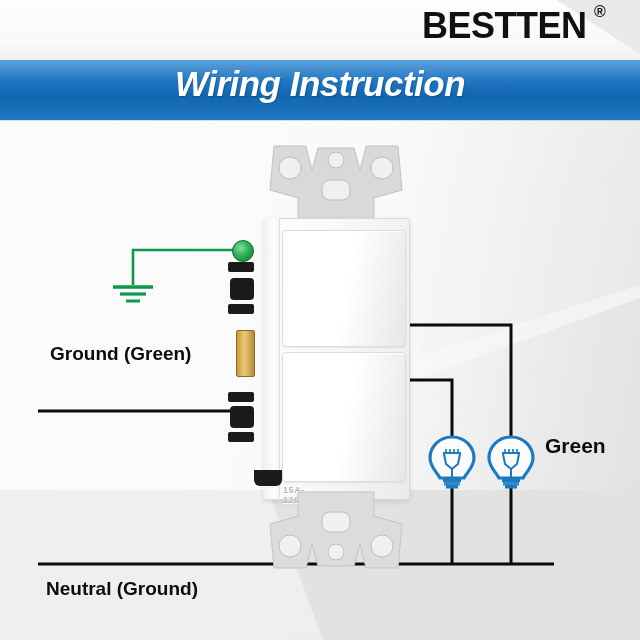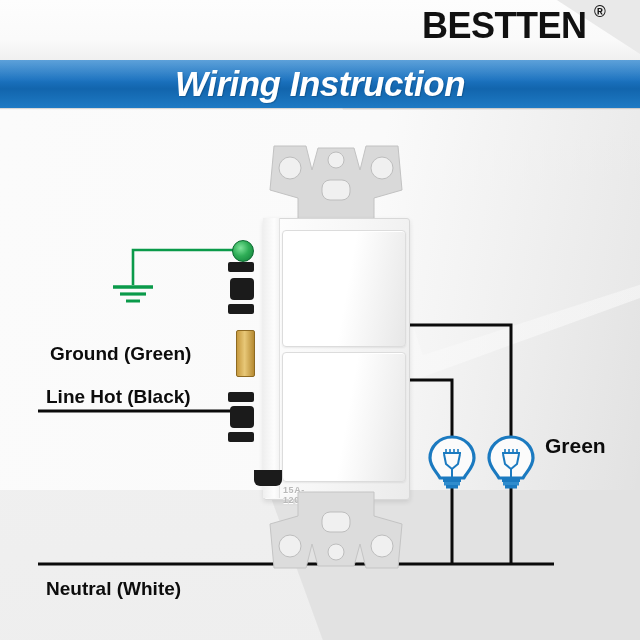--- a/index.html
+++ b/index.html
@@ -78,21 +78,21 @@
     left: 594px;
     top: 3px;
     font-size: 16px;
     font-weight: bold;
     color: #111111;
   }
 
   .banner {
     position: absolute;
     left: 0; top: 60px;
-    width: 640px; height: 48px;
+    width: 640px; height: 60px;
     background: linear-gradient(180deg, #2f86cf 0%, #1b72bf 42%, #1265ad 60%, #1e7ac4 100%);
     box-shadow: 0 1px 0 rgba(0,0,0,.12);
   }
   .banner-sheen {
     position: absolute;
     left: 0; top: 0;
     width: 640px; height: 22px;
     background: linear-gradient(180deg, rgba(255,255,255,.22) 0%, rgba(255,255,255,0) 100%);
   }
   .banner-title {
@@ -327,17 +327,16 @@
     <svg class="strap strap-bottom" viewBox="0 0 148 85">
       <path d="M 36 2 L 112 2 L 112 26 L 140 34 L 136 78 L 104 78 L 98 54 L 92 76 L 56 76 L 50 54 L 44 78 L 12 78 L 8 34 L 36 26 Z" fill="#dcdcdc" stroke="#c4c4c4" stroke-width="1"></path>
       <circle cx="28" cy="56" r="11" fill="#f0f0f0" stroke="#bdbdbd" stroke-width="1"></circle>
       <circle cx="120" cy="56" r="11" fill="#f0f0f0" stroke="#bdbdbd" stroke-width="1"></circle>
       <circle cx="74" cy="62" r="8" fill="#f0f0f0" stroke="#bdbdbd" stroke-width="1"></circle>
       <rect x="60" y="22" width="28" height="20" rx="8" fill="#f0f0f0" stroke="#bdbdbd" stroke-width="1"></rect>
     </svg>
   </div>
 
   <div class="label label-ground">Ground (Green)</div>
-  <div class="label label-hot">Line Hot (Black)</div>
-  <div class="label label-neutral">Neutral (White)</div>
+  <div class="label label-neutral">Neutral (Ground)</div>
   <div class="label label-lamp">Green</div>
 
 </div>
 
 </body></html>

